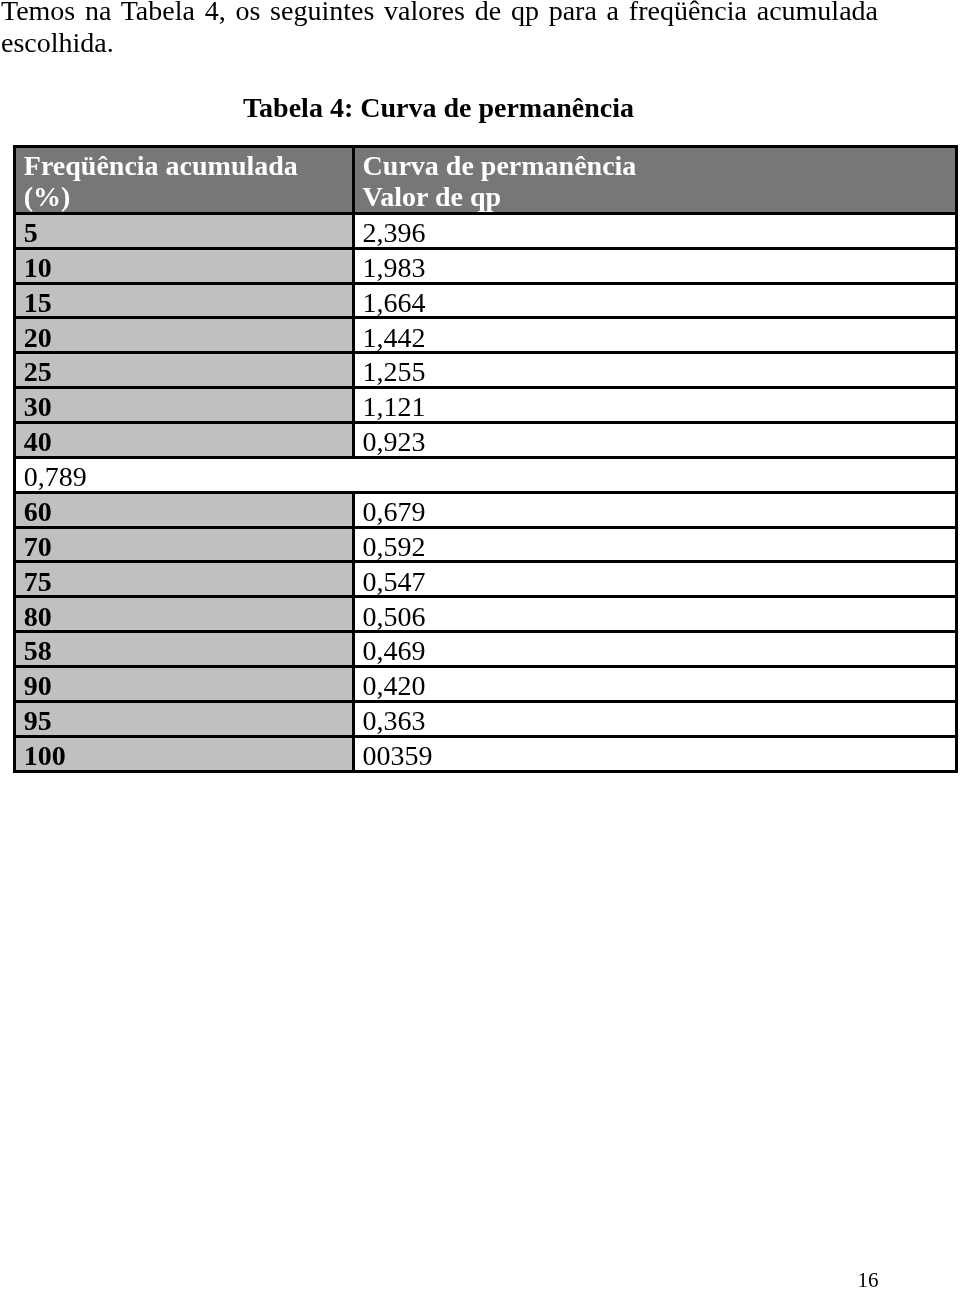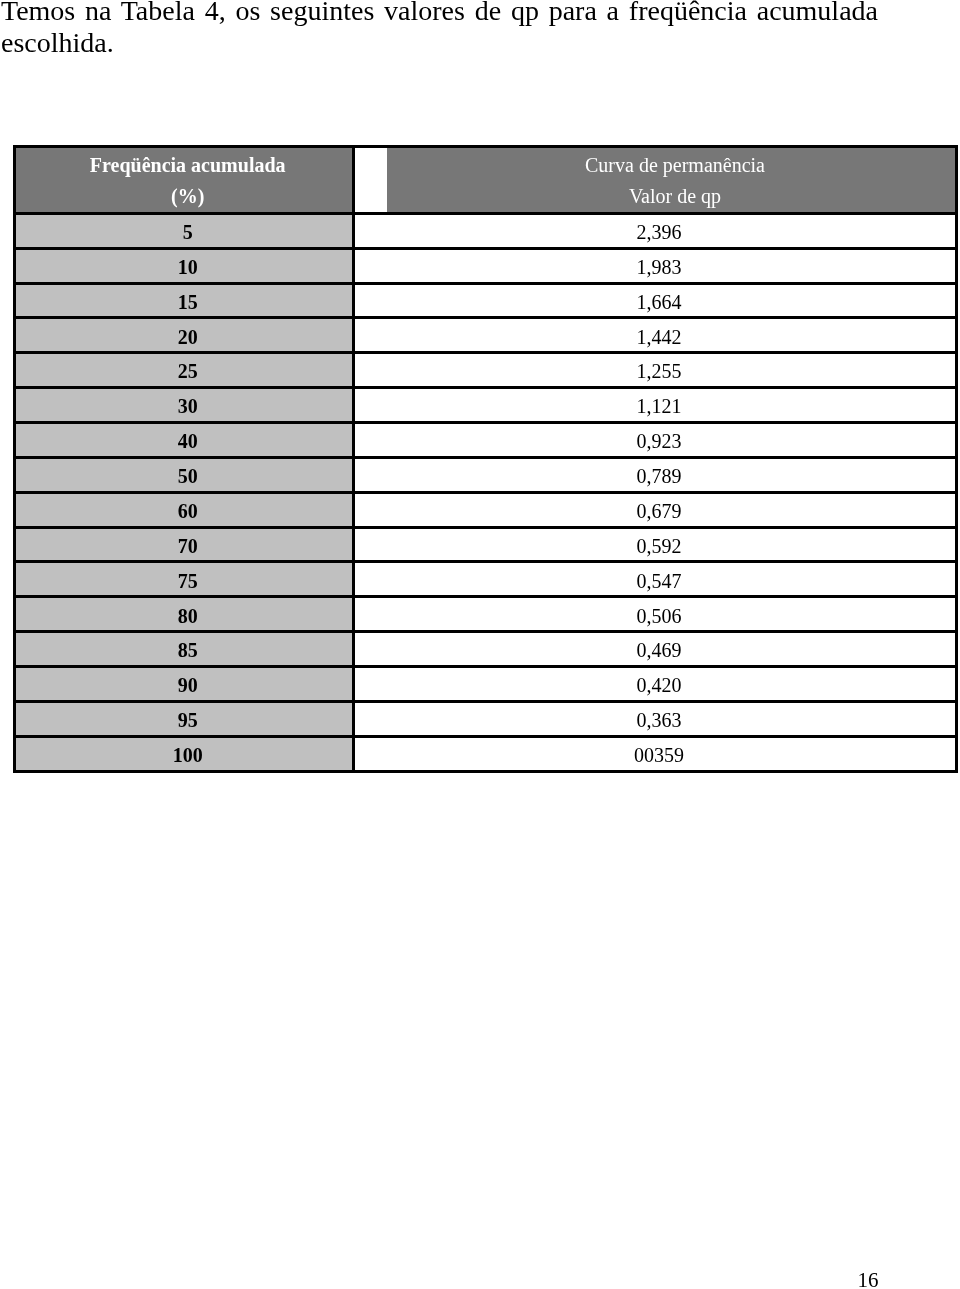--- a/index.html
+++ b/index.html
@@ -40,40 +40,40 @@
   .trow { position:absolute; left:0; width:100%; display:flex; }
   .cell { box-sizing:border-box; position:relative; }
   .c1 {
     width:338.8px;
     background:#c0c0c0;
     border-right:3px solid #000;
     font-weight:bold;
   }
   .c2 { flex:1; background:#ffffff; }
   .hdr .c1, .hdr .c2 { background:#777777; color:#ffffff; }
-  .hdr .c2 { font-weight:normal;margin-left:32px; }
+  .hdr .c2 { font-weight:bold; }
   .celltxt {
     position:absolute; left:8px; right:0;
-    text-align:center;
-    font-size:20px; line-height:31px;
+    font-size:28px; line-height:31px;
   }
   .hsep { position:absolute; left:0; width:100%; height:3px; background:#000; }
 
   .pageno {
     position:absolute;
     left:0px; top:1268px; width:878.5px;
     text-align:right;
     font-size:21px; line-height:24px;
   }
 </style>
 </head>
 <body>
 
 <div class="page">
   <p class="intro">Temos na Tabela 4, os seguintes valores de qp para a freqüência acumulada escolhida.</p>
+  <div class="table-caption">Tabela 4: Curva de permanência</div>
   <div class="tbl" id="tbl">
       <div class="trow hdr" style="top:0px;height:63.9px">
         <div class="cell c1" style="height:63.9px">
           <div class="celltxt" style="top:2px">Freqüência acumulada</div>
           <div class="celltxt" style="top:33.6px">(%)</div>
         </div>
         <div class="cell c2" style="height:63.9px">
           <div class="celltxt" style="top:2px">Curva de permanência</div>
           <div class="celltxt" style="top:33.6px">Valor de qp</div>
         </div>
@@ -136,23 +136,20 @@
       <div class="trow" style="top:276.11249999999995px;height:31.86875px">
         <div class="cell c1" style="height:31.86875px">
           <div class="celltxt" style="top:2.2px">40</div>
         </div>
         <div class="cell c2" style="height:31.86875px">
           <div class="celltxt" style="top:2.2px">0,923</div>
         </div>
       </div>
       <div class="hsep" style="top:307.98124999999993px"></div>
       <div class="trow" style="top:310.98125px;height:31.86875px">
-        <div class="cell c1" style="height:31.86875px">
-          <div class="celltxt" style="top:2.2px">50</div>
-        </div>
         <div class="cell c2" style="height:31.86875px">
           <div class="celltxt" style="top:2.2px">0,789</div>
         </div>
       </div>
       <div class="hsep" style="top:342.84999999999997px"></div>
       <div class="trow" style="top:345.85px;height:31.86875px">
         <div class="cell c1" style="height:31.86875px">
           <div class="celltxt" style="top:2.2px">60</div>
         </div>
         <div class="cell c2" style="height:31.86875px">
@@ -182,21 +179,21 @@
         <div class="cell c1" style="height:31.86875px">
           <div class="celltxt" style="top:2.2px">80</div>
         </div>
         <div class="cell c2" style="height:31.86875px">
           <div class="celltxt" style="top:2.2px">0,506</div>
         </div>
       </div>
       <div class="hsep" style="top:482.32499999999993px"></div>
       <div class="trow" style="top:485.32499999999993px;height:31.86875px">
         <div class="cell c1" style="height:31.86875px">
-          <div class="celltxt" style="top:2.2px">85</div>
+          <div class="celltxt" style="top:2.2px">58</div>
         </div>
         <div class="cell c2" style="height:31.86875px">
           <div class="celltxt" style="top:2.2px">0,469</div>
         </div>
       </div>
       <div class="hsep" style="top:517.1937499999999px"></div>
       <div class="trow" style="top:520.19375px;height:31.86875px">
         <div class="cell c1" style="height:31.86875px">
           <div class="celltxt" style="top:2.2px">90</div>
         </div>

